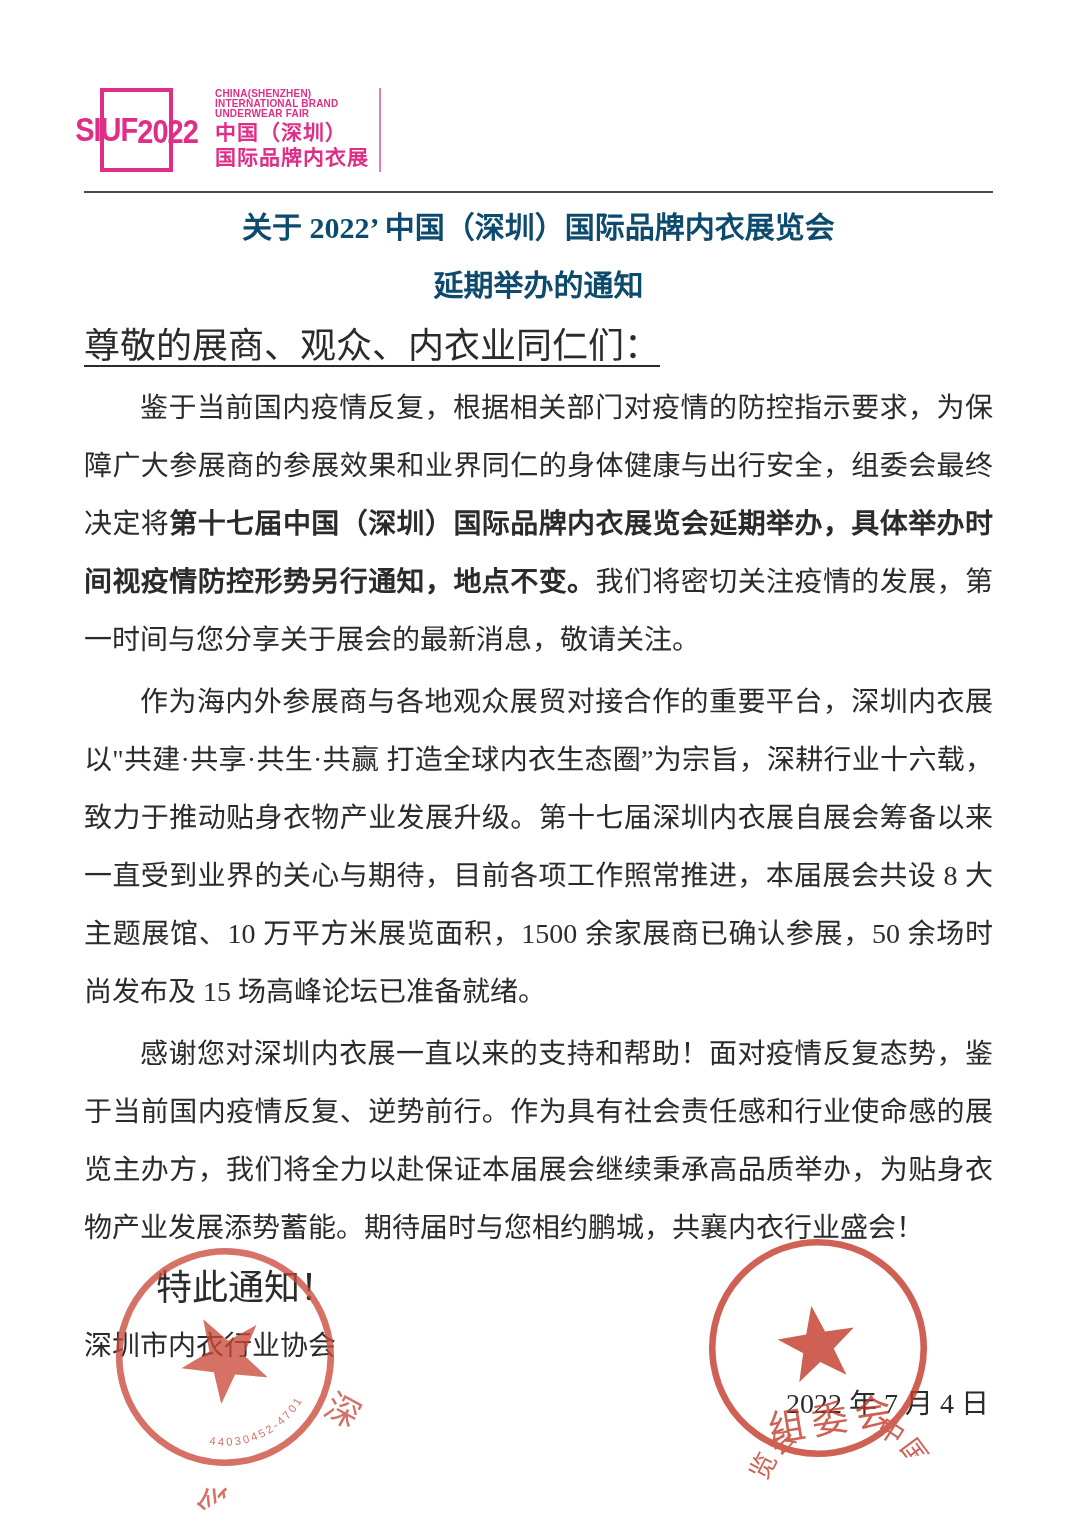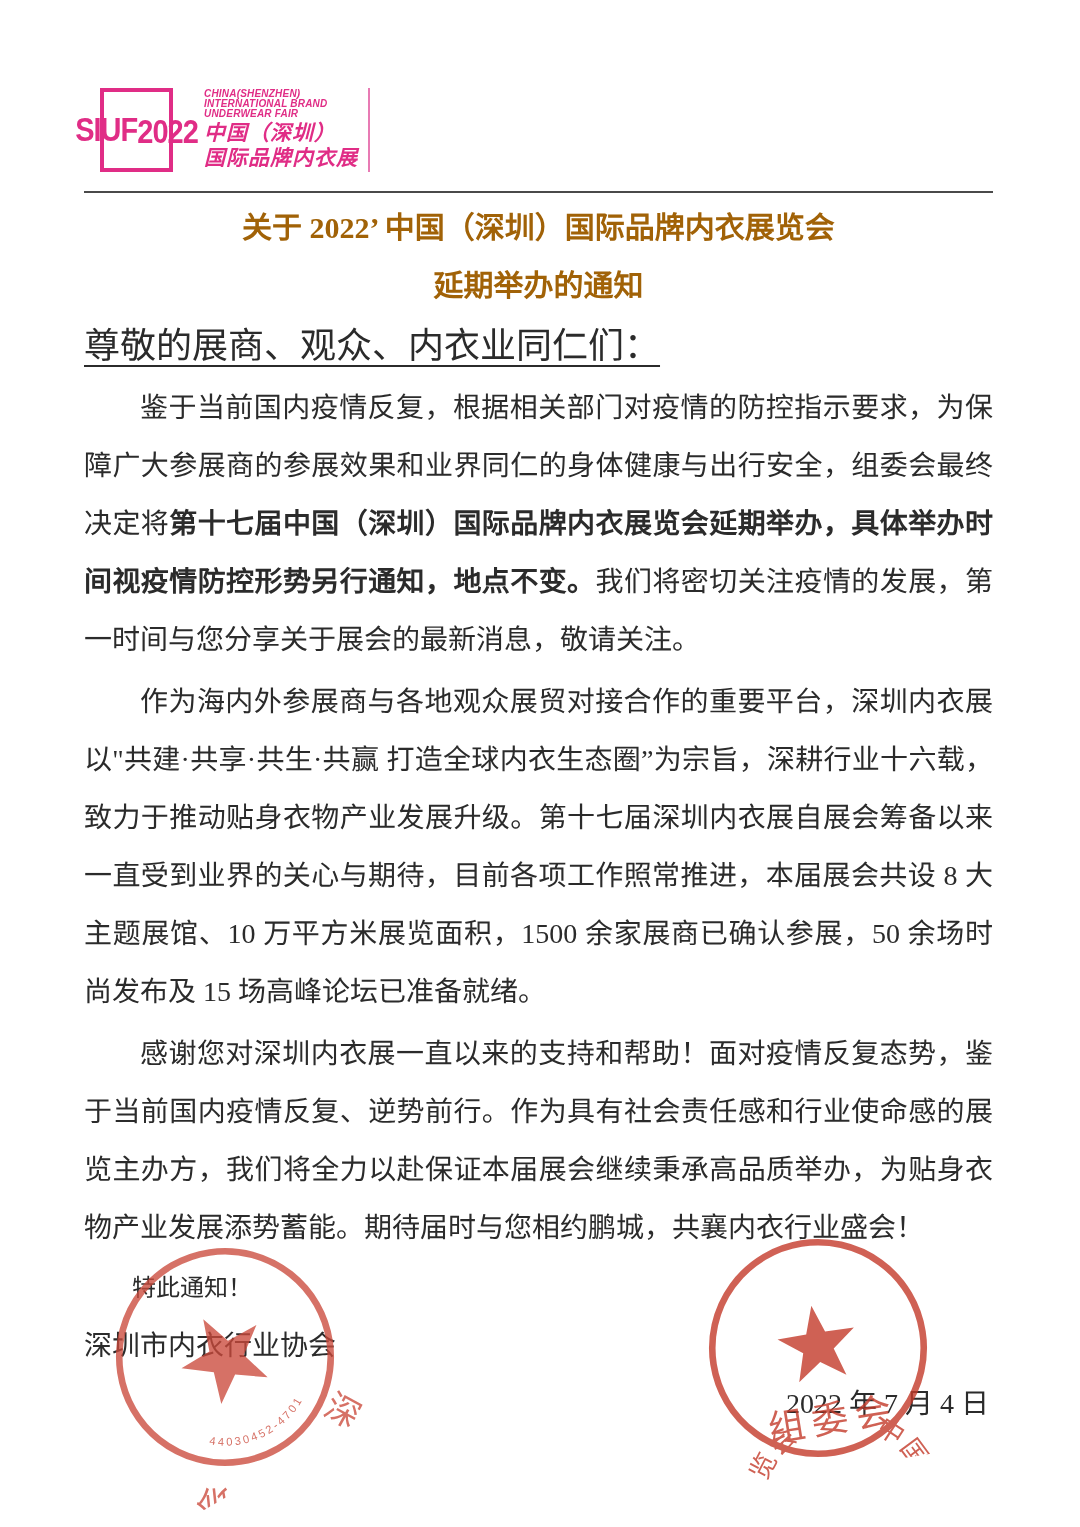--- a/index.html
+++ b/index.html
@@ -35,21 +35,21 @@
     border: 4px solid #e02d86;
     display: flex;
     flex-direction: row;
     align-items: center;
     justify-content: center;
     font-weight: 800;
     line-height: 1;
   }
   .siuf-t { font-size: 29px; letter-spacing: -1px; transform: scaleY(1.15); }
   .siuf-y { font-size: 29px; letter-spacing: -1px; margin-top: 5px; transform: scaleY(1.15); }
-  .logo-mid { margin-left: 31px; padding-top: 1px; font-style: italic; }
+  .logo-mid { margin-left: 42px; padding-top: 1px; }
   .logo-mid .en-small { font-size: 10px; font-weight: 700; line-height: 10px; letter-spacing: 0.2px; }
   .logo-mid .cn-big { font-size: 21px; font-weight: 700; line-height: 23px; margin-top: 2px; letter-spacing: 1px; }
   .logo-div {
     width: 2px;
     background: #e87bb4;
     margin-left: 10px;
     margin-right: 12px;
     align-self: stretch;
   }
   .logo-right { padding-top: 1px; }
@@ -63,21 +63,21 @@
     background: #4a4a4a;
   }
 
   
   .title {
     margin-top: 6px;
     text-align: center;
     font-size: 30px;
     font-weight: 600;
     line-height: 58px;
-    color: #a16207;
+    color: #0c4a6e;
   }
 
   
   .salutation {
     font-size: 36px;
     line-height: 58px;
     margin-top: 2px;
     text-decoration: underline;
     text-decoration-thickness: 2px;
     text-underline-offset: 7px;
@@ -85,21 +85,21 @@
   .para {
     margin: 4px 0 0 0;
     font-size: 28px;
     line-height: 58px;
     text-align: justify;
     text-indent: 2em;
   }
   .b { font-weight: 700; }
   .closing {
     margin: 2px 0 0 0;
-    font-size: 24px;
+    font-size: 36px;
     line-height: 58px;
     text-indent: 2em;
   }
   .sig-row {
     display: flex;
     justify-content: space-between;
     font-size: 28px;
     line-height: 58px;
     padding-right: 8px;
   }

